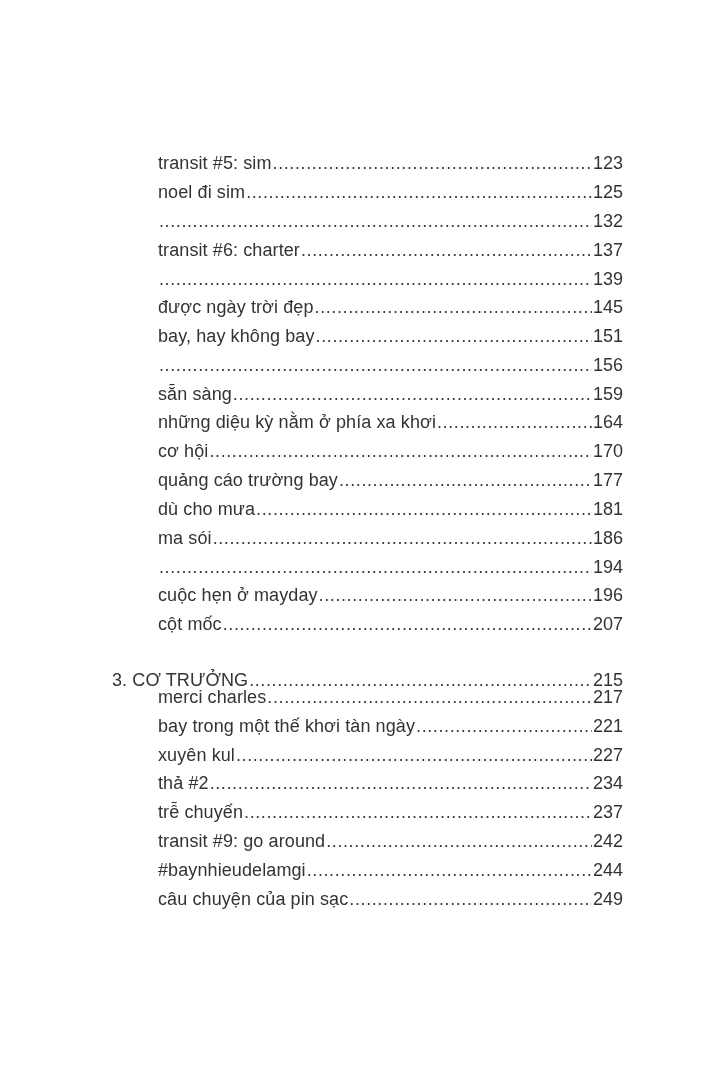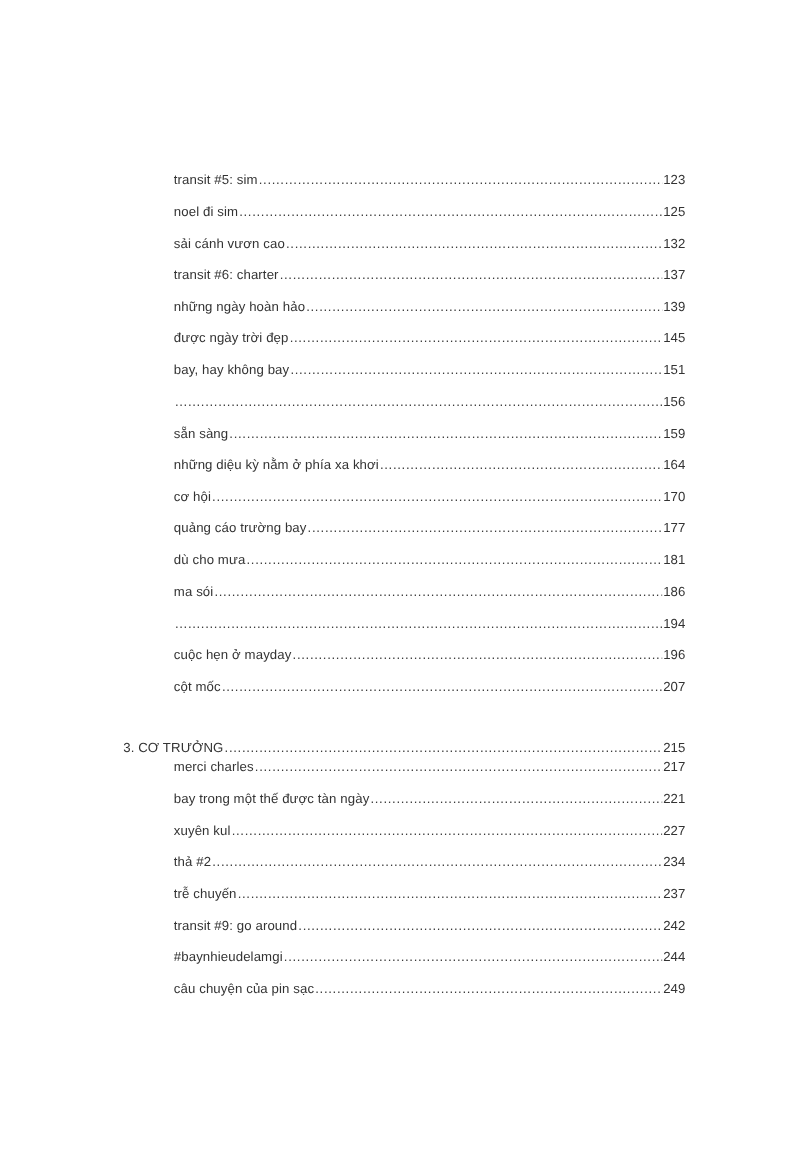--- a/index.html
+++ b/index.html
@@ -18,21 +18,21 @@
     .toc {
       position: absolute;
       left: 0;
       top: 0;
       width: 725px;
     }
     .toc-row {
       position: absolute;
       display: flex;
       align-items: baseline;
-      font-size: 12px;
+      font-size: 18px;
       line-height: 22px;
       height: 22px;
       white-space: nowrap;
       overflow: hidden;
     }
     .toc-row.entry {
       left: 158px;
       width: 465px;
     }
     .toc-row.chapter {
@@ -69,31 +69,29 @@
     <span class="toc-title">transit #5: sim</span>
     <span class="toc-leader"></span>
     <span class="toc-page">123</span>
   </div>
   <div class="toc-row entry" style="top:181px">
     <span class="toc-title">noel đi sim</span>
     <span class="toc-leader"></span>
     <span class="toc-page">125</span>
   </div>
   <div class="toc-row entry" style="top:210px">
-    <span class="toc-title">sải cánh vươn cao</span>
     <span class="toc-leader"></span>
     <span class="toc-page">132</span>
   </div>
   <div class="toc-row entry" style="top:239px">
     <span class="toc-title">transit #6: charter</span>
     <span class="toc-leader"></span>
     <span class="toc-page">137</span>
   </div>
   <div class="toc-row entry" style="top:268px">
-    <span class="toc-title">những ngày hoàn hảo</span>
     <span class="toc-leader"></span>
     <span class="toc-page">139</span>
   </div>
   <div class="toc-row entry" style="top:296px">
     <span class="toc-title">được ngày trời đẹp</span>
     <span class="toc-leader"></span>
     <span class="toc-page">145</span>
   </div>
   <div class="toc-row entry" style="top:325px">
     <span class="toc-title">bay, hay không bay</span>
@@ -154,21 +152,21 @@
     <span class="toc-leader"></span>
     <span class="toc-page">215</span>
   </div>
 
   <div class="toc-row entry" style="top:686px">
     <span class="toc-title">merci charles</span>
     <span class="toc-leader"></span>
     <span class="toc-page">217</span>
   </div>
   <div class="toc-row entry" style="top:715px">
-    <span class="toc-title">bay trong một thế được tàn ngày</span>
+    <span class="toc-title">bay trong một thế khơi tàn ngày</span>
     <span class="toc-leader"></span>
     <span class="toc-page">221</span>
   </div>
   <div class="toc-row entry" style="top:744px">
     <span class="toc-title">xuyên kul</span>
     <span class="toc-leader"></span>
     <span class="toc-page">227</span>
   </div>
   <div class="toc-row entry" style="top:772px">
     <span class="toc-title">thả #2</span>

